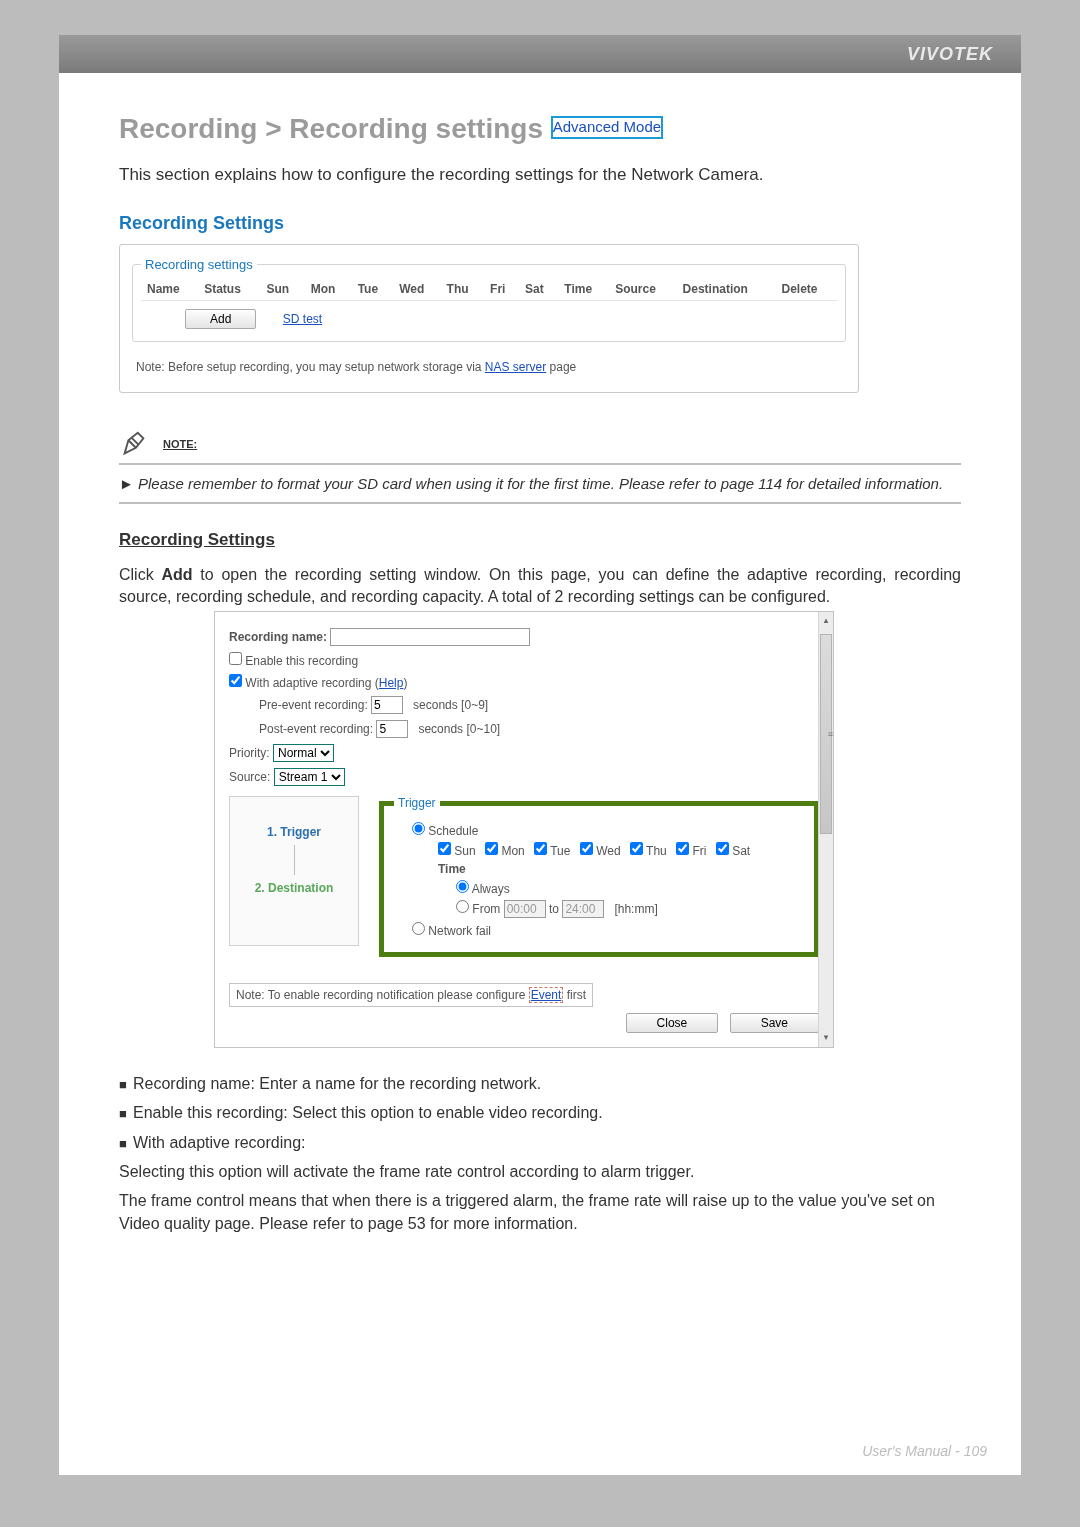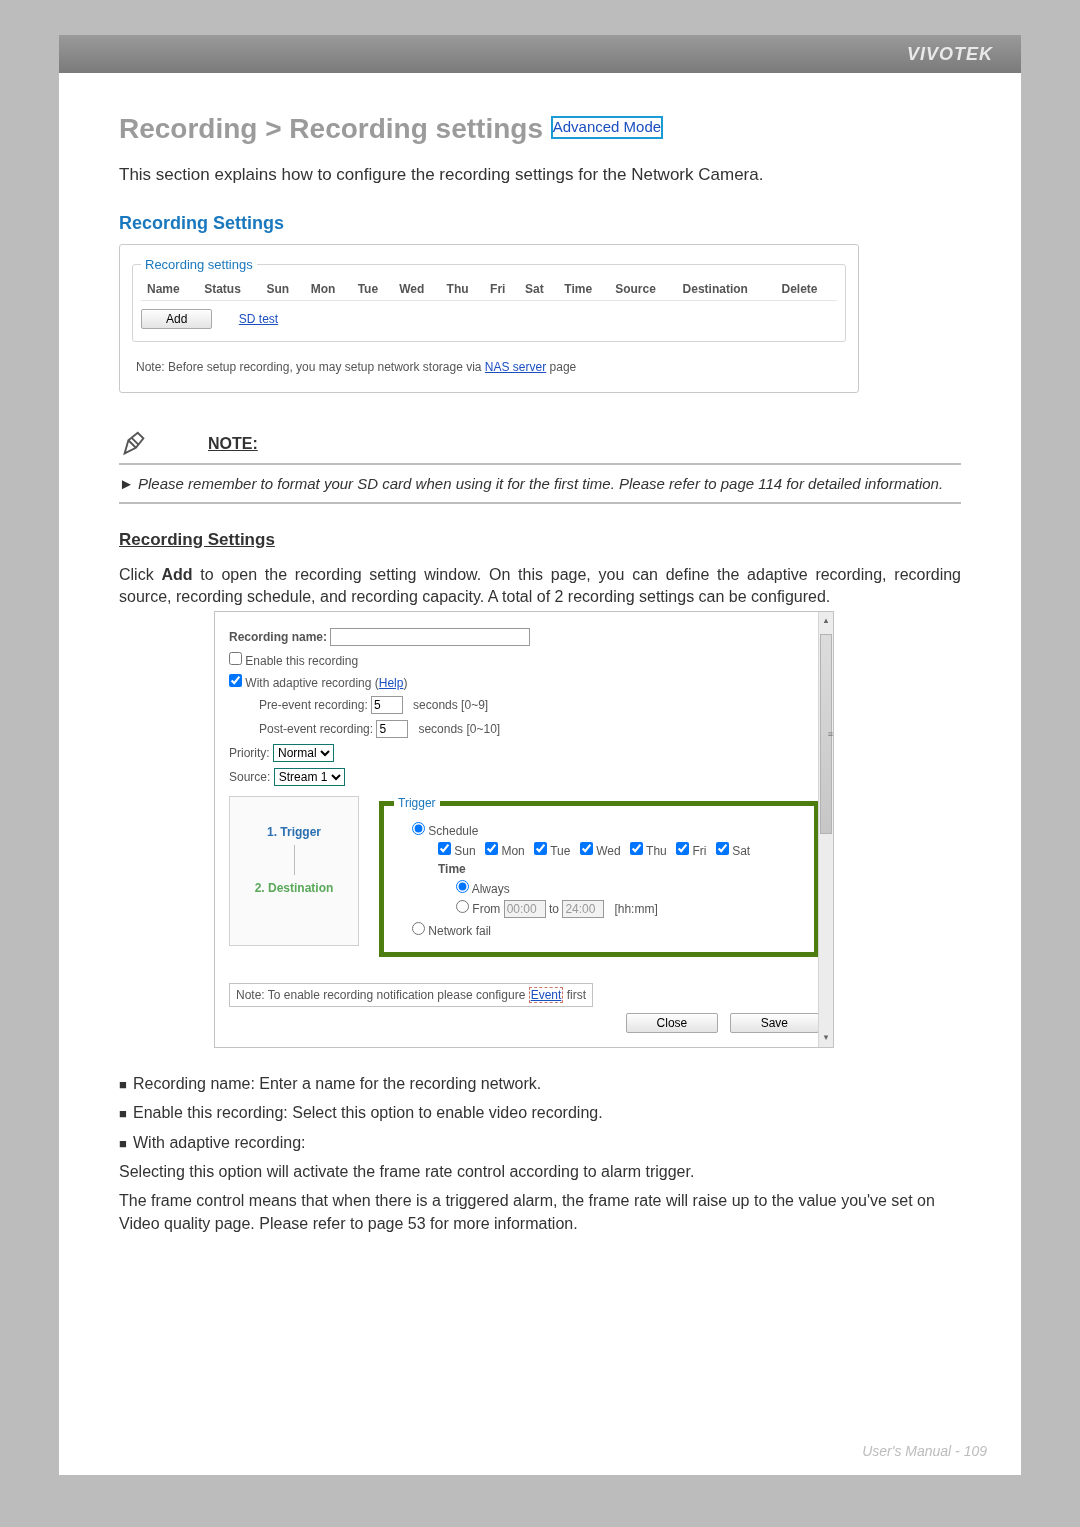--- a/index.html
+++ b/index.html
@@ -68,40 +68,40 @@
     border-radius: 3px;
     margin-top: 4px;
     padding: 6px 8px 12px;
   }
   fieldset.recfs legend { color: #1a78be; font-size: 13px; padding: 0 4px; }
   table.schedtbl { width: 100%; border-collapse: collapse; font-size: 12px; }
   table.schedtbl th {
     font-weight: bold; color: #555; text-align: left; padding: 4px 6px;
     border-bottom: 1px solid #e4e4e4;
   }
-  .btnrow { margin-top: 8px; }
+  .btnrow { margin-top: 8px; margin-left: 44px; }
   .btn {
     background: linear-gradient(#fefefe,#e4e4e4);
     border: 1px solid #a9a9a9;
     border-radius: 2px;
     font-size: 12px;
     padding: 2px 24px;
     cursor: pointer;
   }
   .linkblue { color: #1a4fc0; text-decoration: underline; cursor: pointer; font-size: 12px; margin-left: 22px; }
   .linkblue2 { color: #1a4fc0; text-decoration: underline; }
   .panelnote { font-size: 12px; color: #555; margin-top: 18px; padding-left: 4px; }
 
   .noteblock { margin-top: 36px; }
   .notehdr {
     display: flex; align-items: center; border-bottom: 2px solid #bdbdbd;
     padding-bottom: 4px; margin-bottom: 8px;
   }
   .notehdr svg { width: 30px; height: 30px; margin-right: 14px; }
-  .notehdr .lbl { font-weight: bold; font-size: 16px; text-decoration: underline; margin-left: 45px; }
+  .notehdr .lbl { font-weight: bold; font-size: 11px; text-decoration: underline; }
   .notetext {
     font-style: italic; font-size: 15px; color: #333;
     border-bottom: 2px solid #bdbdbd; padding-bottom: 8px; line-height: 1.4;
   }
   .notetext .arrow { font-style: normal; }
 
   .recset-h2 {
     font-weight: bold; text-decoration: underline; font-size: 17px;
     margin-top: 26px; margin-bottom: 14px;
   }

